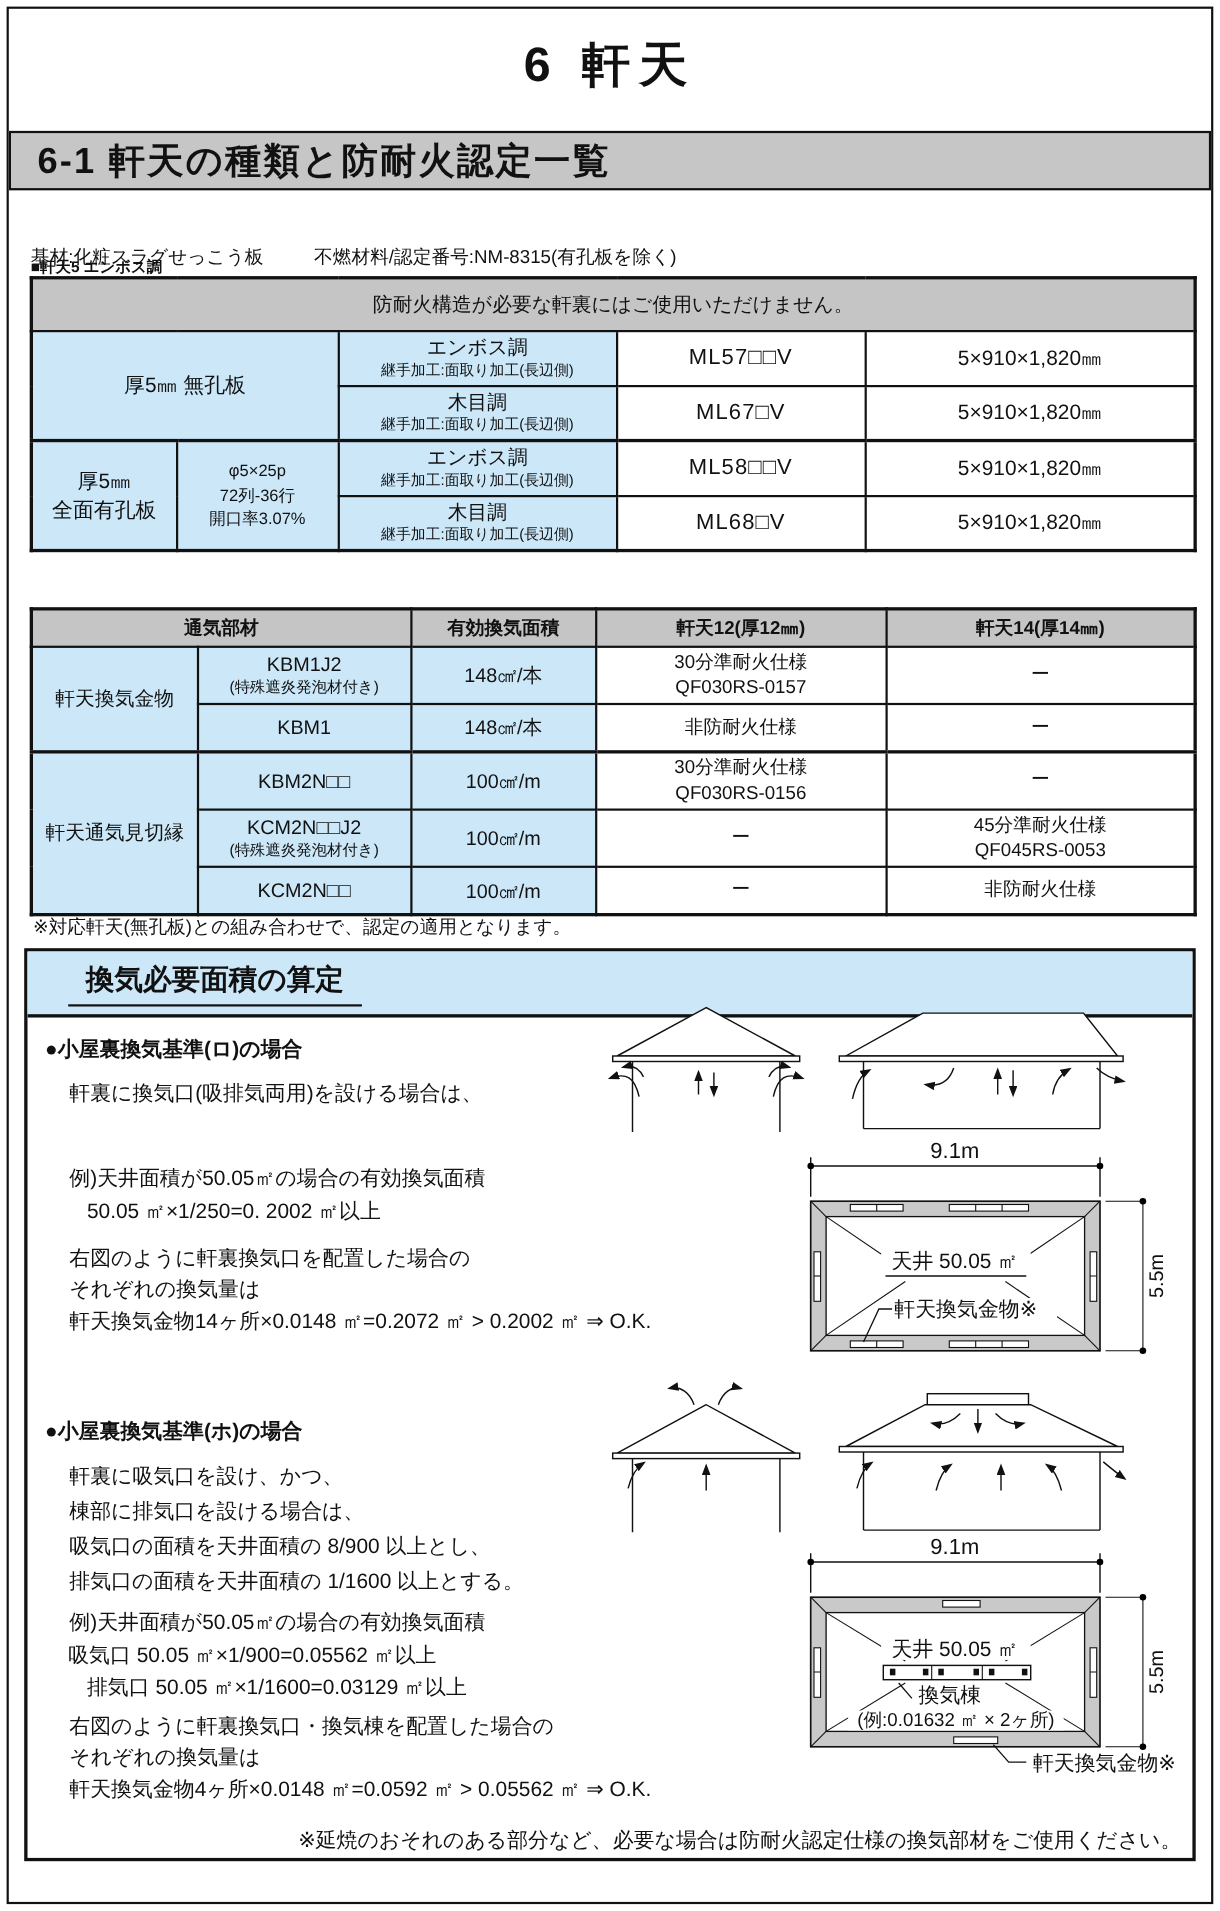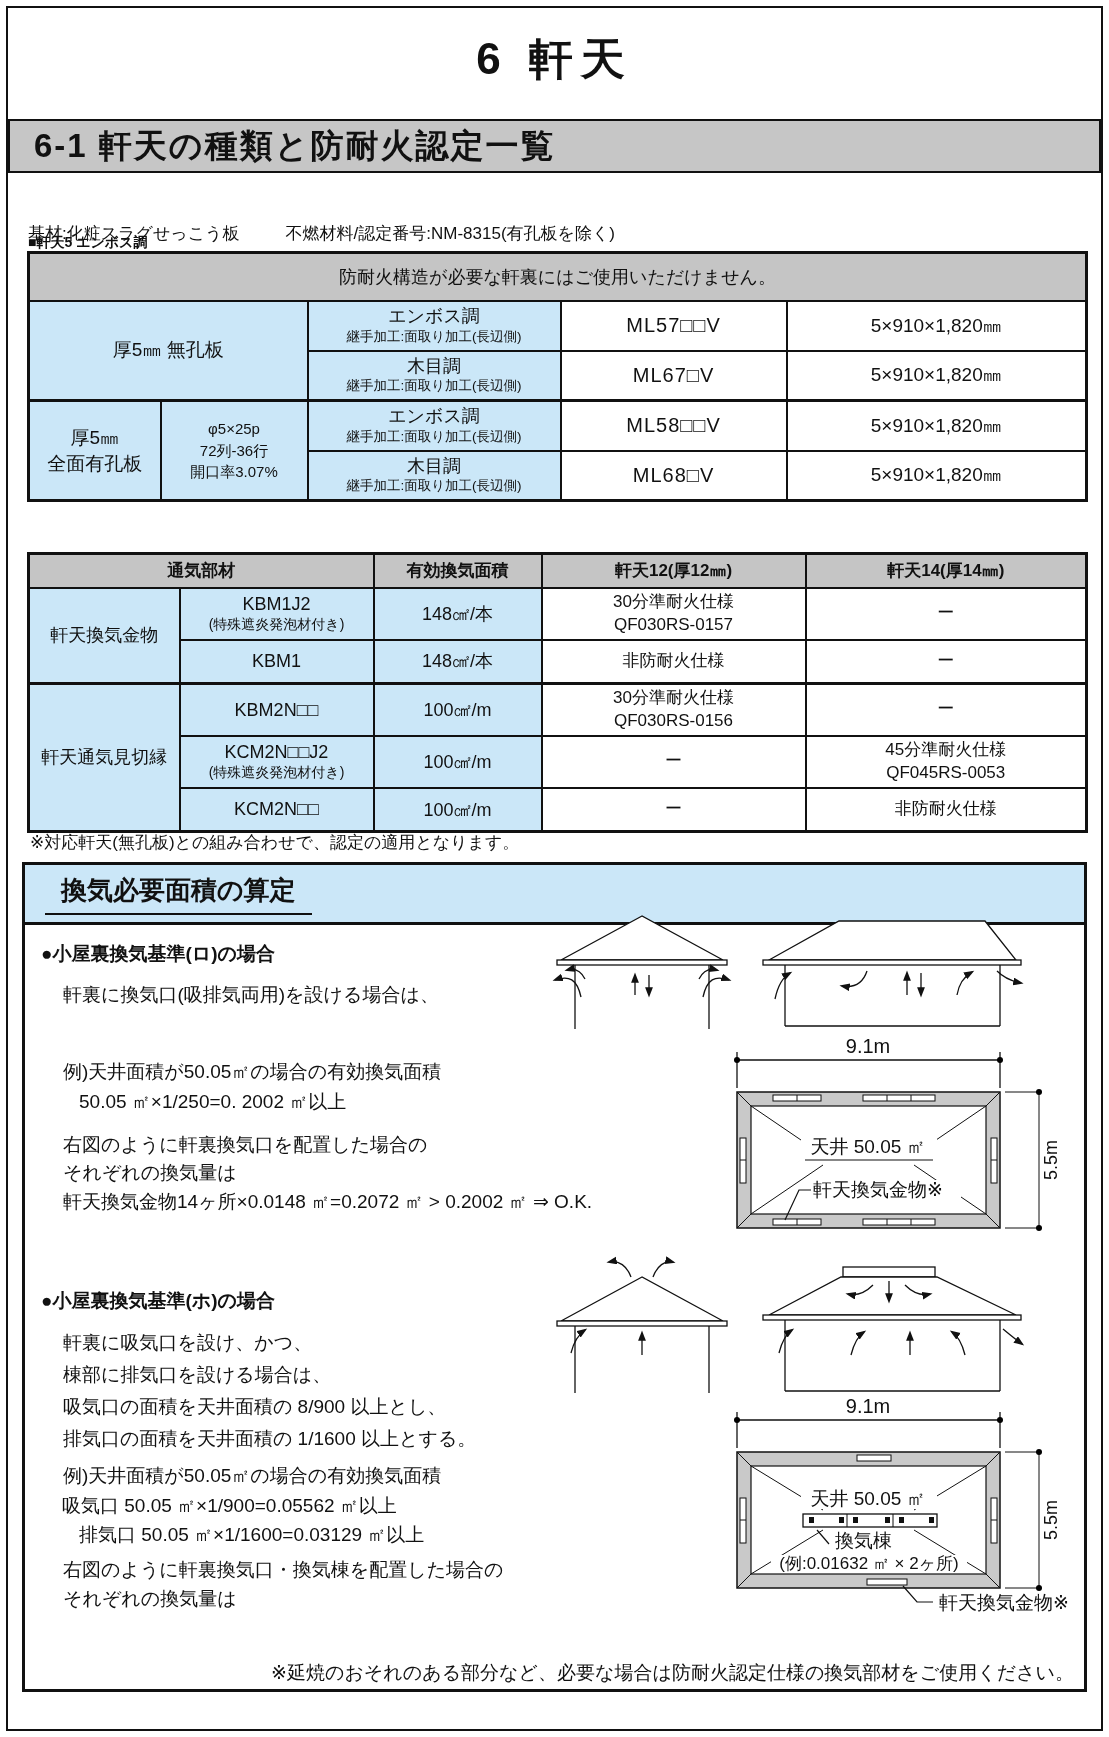--- a/index.html
+++ b/index.html
@@ -27,21 +27,21 @@
   .size{font-size:19px;}
   .th2{font-size:17px;font-weight:bold;}
   .prod{font-size:18px;line-height:1.15;}
   .prodsub{font-size:14px;line-height:1.3;}
   .area{font-size:18px;}
   .cert{font-size:17px;line-height:1.35;}
   tr.sep td{border-top:3px solid #111;}
   .note{font-size:17px;}
   .calc-box{left:22px;top:862px;width:1065px;height:830px;border:3px solid #111;box-sizing:border-box;background:#fff;}
   .calc-head{position:absolute;left:0;right:0;top:0;height:60px;background:#cbe7f8;border-bottom:3px solid #111;
-             display:flex;align-items:center;padding-left:20px;box-sizing:border-box;}
+             display:flex;align-items:center;padding-left:37px;box-sizing:border-box;}
   .calc-title{font-size:26px;font-weight:600;border-bottom:2px solid #111;padding:0 16px 5px 16px;}
   .calc-sub{font-size:24px;margin-left:16px;}
   .body19{font-size:19px;line-height:1.0;white-space:nowrap;}
   .case-h{font-size:19px;font-weight:600;white-space:nowrap;}
   svg text{fill:#111;font-family:"Liberation Sans","DejaVu Sans",sans-serif;}
   .bottom-note{font-size:19px;white-space:nowrap;}
 </style>
 </head>
 <body>
 
@@ -291,20 +291,21 @@
     <div class="abs case-h" style="left:16px;top:423px;">●小屋裏換気基準(ホ)の場合</div>
     <div class="abs body19" style="left:38px;top:468px;">軒裏に吸気口を設け、かつ、</div>
     <div class="abs body19" style="left:38px;top:500px;">棟部に排気口を設ける場合は、</div>
     <div class="abs body19" style="left:38px;top:532px;">吸気口の面積を天井面積の 8/900 以上とし、</div>
     <div class="abs body19" style="left:38px;top:564px;">排気口の面積を天井面積の 1/1600 以上とする。</div>
     <div class="abs body19" style="left:38px;top:601px;">例)天井面積が50.05㎡の場合の有効換気面積</div>
     <div class="abs body19" style="left:37px;top:631px;">吸気口 50.05 ㎡×1/900=0.05562 ㎡以上</div>
     <div class="abs body19" style="left:54px;top:660px;">排気口 50.05 ㎡×1/1600=0.03129 ㎡以上</div>
     <div class="abs body19" style="left:38px;top:695px;">右図のように軒裏換気口・換気棟を配置した場合の</div>
     <div class="abs body19" style="left:38px;top:724px;">それぞれの換気量は</div>
+    <div class="abs body19" style="left:38px;top:753px;">軒天換気金物4ヶ所×0.0148 ㎡=0.0592 ㎡ &gt; 0.05562 ㎡ ⇒ O.K.</div>
 
     <svg class="abs" style="left:520px;top:388px;" width="485" height="142" viewBox="0 0 485 142">
       <defs>
           <marker id="mho" markerWidth="9" markerHeight="9" refX="6" refY="3" orient="auto">
             <path d="M0,0L8,3L0,6Z" fill="#111"></path>
           </marker>
         </defs>
       <g fill="none" stroke="#111" stroke-width="1.3">
         <polygon points="97,24 16,68 178,68" fill="#fff"></polygon>
         <rect x="12" y="68" width="170" height="5" fill="#fff"></rect>

